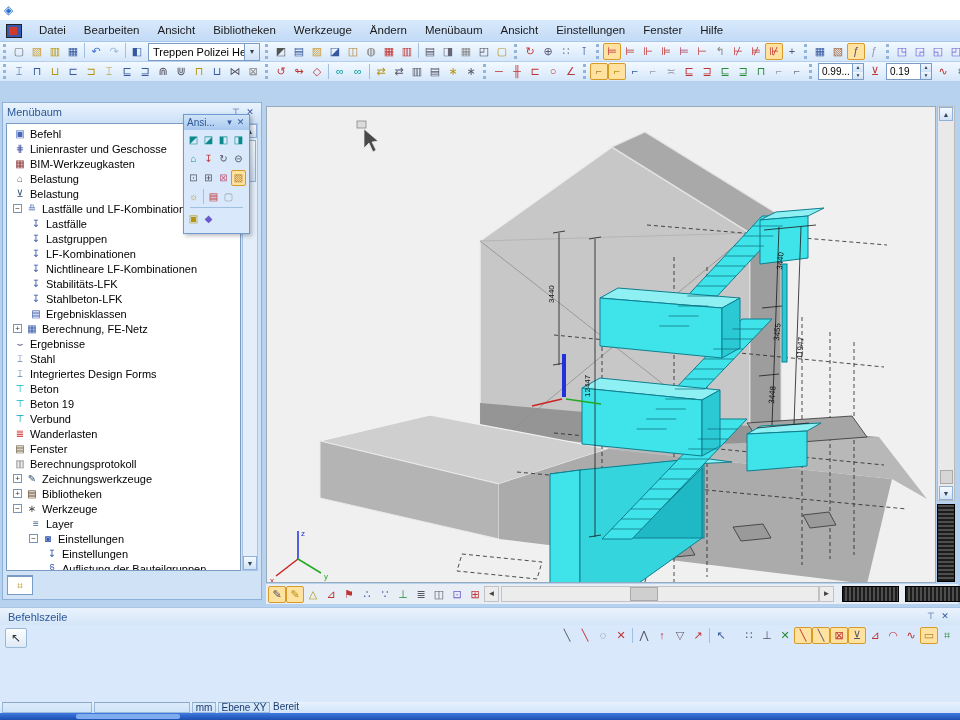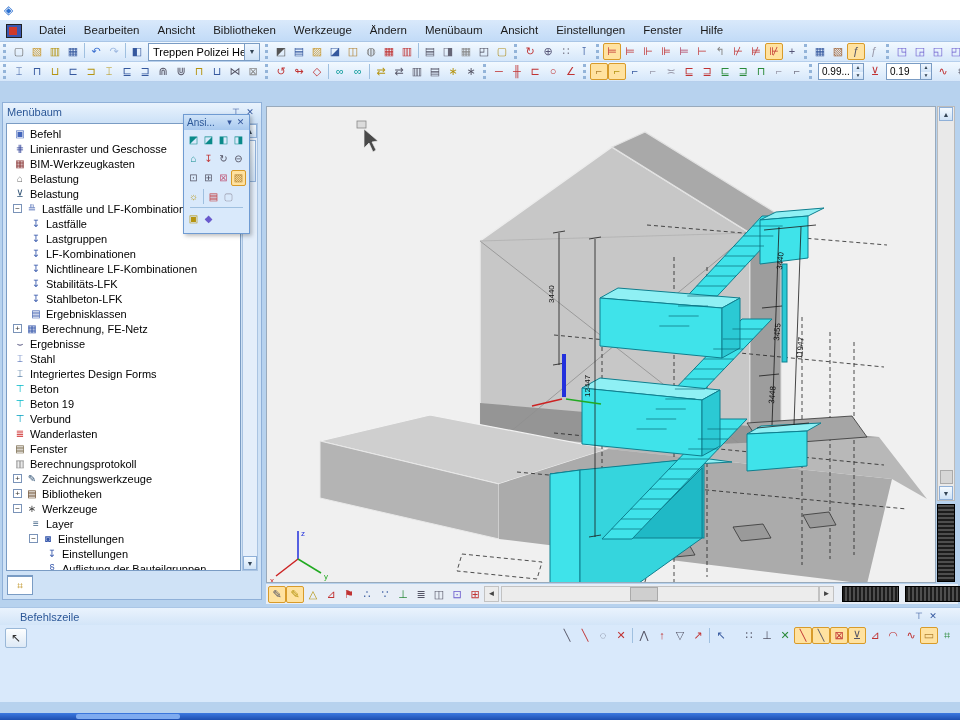--- a/index.html
+++ b/index.html
@@ -67,21 +67,21 @@
   #vscroll{position:absolute;left:937px;top:24px;width:18px;height:395px;background:#e9e9e9;border:1px solid #bbb}
   #vshade{position:absolute;left:937px;top:422px;width:18px;height:78px;background:repeating-linear-gradient(0deg,#1c1c1c 0 2px,#4e4e4e 2px 4px);border:1px solid #000}
   #vpbottom{position:absolute;left:266px;top:502px;width:692px;height:20px;background:#e8eef6;display:flex;align-items:center}
   #htrack{position:relative;height:16px;background:#ececec;border:1px solid #c2c2c2;flex:none;width:318px;margin-left:2px}
   #hthumb{position:absolute;left:128px;top:0;width:28px;height:14px;background:#cfcfcf;border:1px solid #aaa}
   .hbtn{width:15px;height:16px;background:#ececec;border:1px solid #c2c2c2;font-size:8px;line-height:14px;text-align:center;color:#444;flex:none}
   .shade-h{height:16px;background:repeating-linear-gradient(90deg,#1c1c1c 0 2px,#4e4e4e 2px 4px);border:1px solid #000;flex:none}
 
   
   #cmdpanel{position:absolute;left:0;top:607px;width:960px;height:95px;background:#d9e9fb;border-top:1px solid #aac6e6}
-  #cmd-header{height:17px;display:flex;align-items:center;padding:0 20px;color:#2b5797;font-size:11px;background:linear-gradient(#eaf3fd,#d3e5f8)}
+  #cmd-header{height:17px;display:flex;align-items:center;padding:0 8px;color:#2b5797;font-size:11px;background:linear-gradient(#eaf3fd,#d3e5f8)}
   #cmd-header .sp{flex:1}
   #cursorbtn{position:absolute;left:5px;top:20px;width:22px;height:20px;background:linear-gradient(#fdfefe,#dde9f6);border:1px solid #9ab8d8;border-radius:2px;text-align:center;font-size:12px;line-height:18px;color:#333}
   #snaprow{position:absolute;right:4px;top:19px;display:flex;align-items:center}
   #cmdinput{position:absolute;left:2px;right:2px;top:74px;height:19px;background:#fff;border:1px solid #4a4a4a;font-size:11.5px;line-height:17px;padding-left:4px;color:#000}
 
   
   #statusbar{position:absolute;left:0;top:702px;width:960px;height:11px;background:linear-gradient(#e8f2fd,#cfe3f8);font-size:10px;color:#1a3c6e}
   .sbcell{position:absolute;top:0;height:11px;border:1px solid #9ab8d8;border-top-color:#8aa8c8;background:linear-gradient(#dcebfc,#cfe3f8);line-height:9px;text-align:center;overflow:hidden}
   #sb-state{position:absolute;left:273px;top:0;line-height:10px}
 
@@ -653,18 +653,25 @@
         <span class="tbi on" style="color: rgb(192, 51, 51);">⊠</span>
         <span class="tbi on" style="color: rgb(85, 85, 102);">⊻</span>
         <span class="tbi" style="color: rgb(192, 51, 51);">⊿</span>
         <span class="tbi" style="color: rgb(192, 51, 51);">◠</span>
         <span class="tbi" style="color: rgb(192, 51, 51);">∿</span>
         <span class="tbi on" style="color: rgb(176, 128, 48);">▭</span>
         <span class="tbi" style="color: rgb(42, 138, 58);">⌗</span>
       </div>
   </div>
 
+  <div id="statusbar">
+    <span class="sbcell" style="left:2px;width:90px"></span>
+    <span class="sbcell" style="left:94px;width:96px"></span>
+    <span class="sbcell" style="left:192px;width:24px">mm</span>
+    <span class="sbcell" style="left:218px;width:52px">Ebene XY</span>
+    <span id="sb-state">Bereit</span>
+  </div>
 
   <div id="taskbar">
       <span class="seg"></span>
     </div>
 
 </div>
 
 </body></html>

